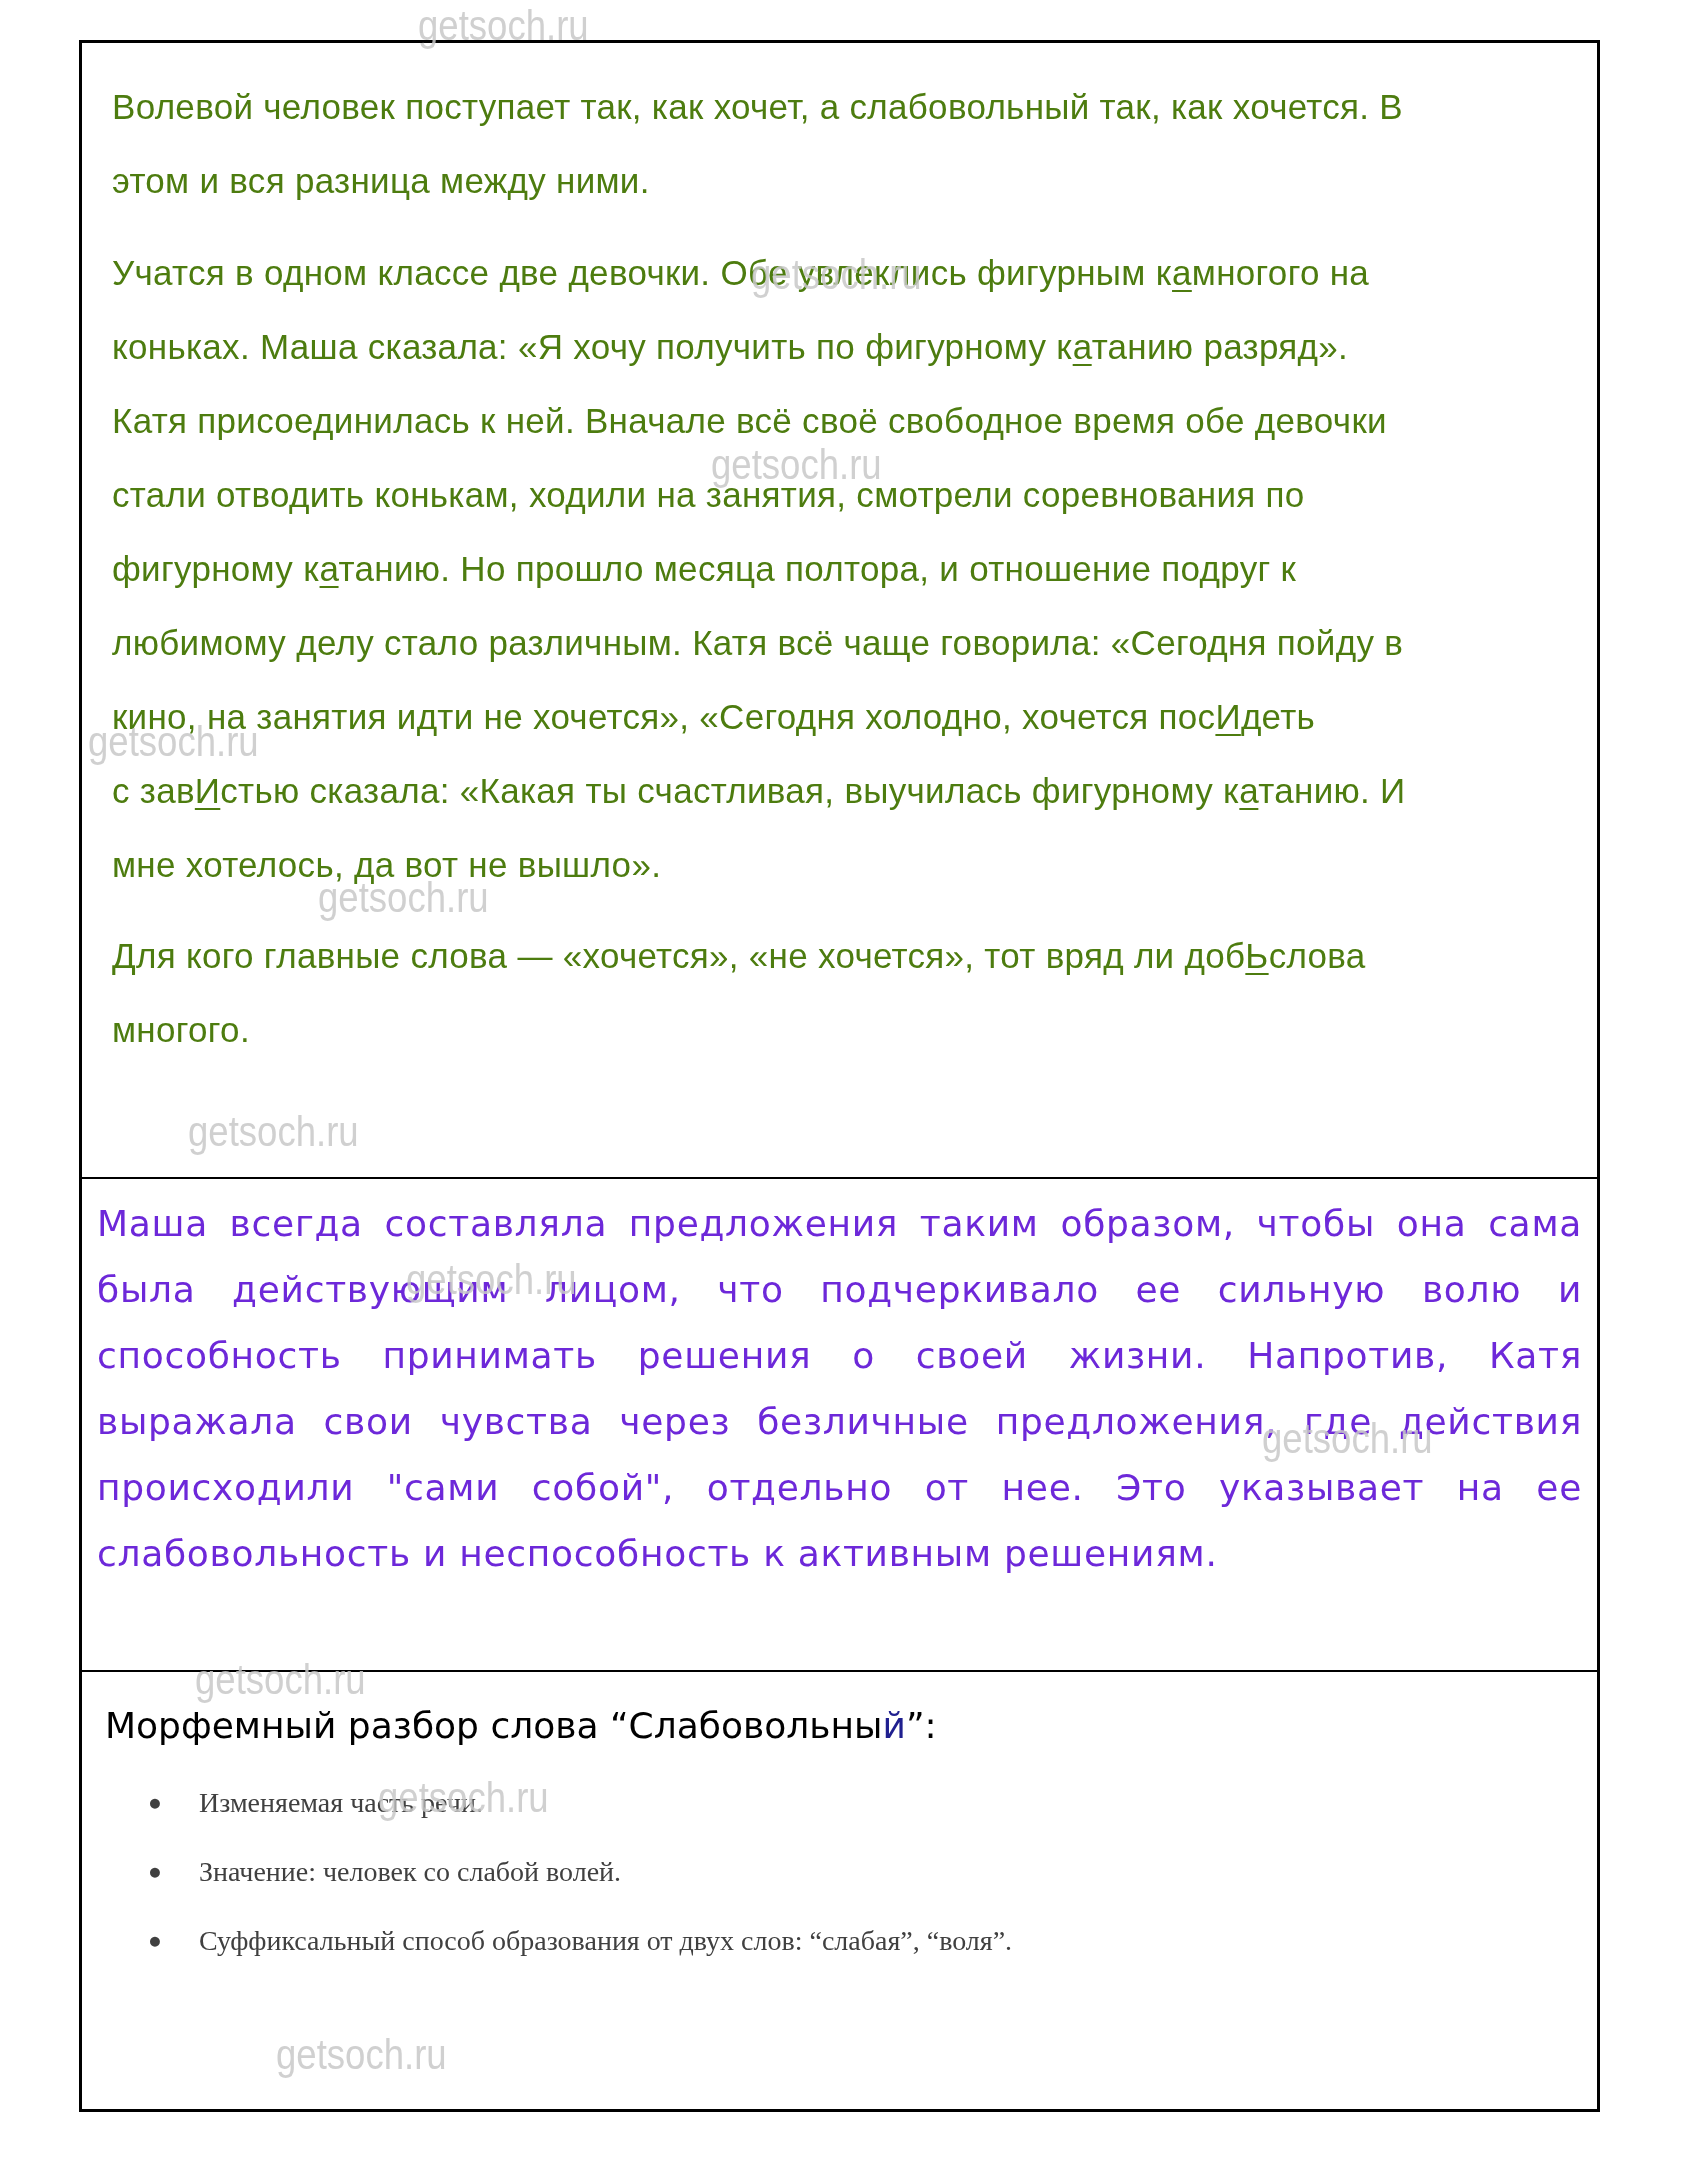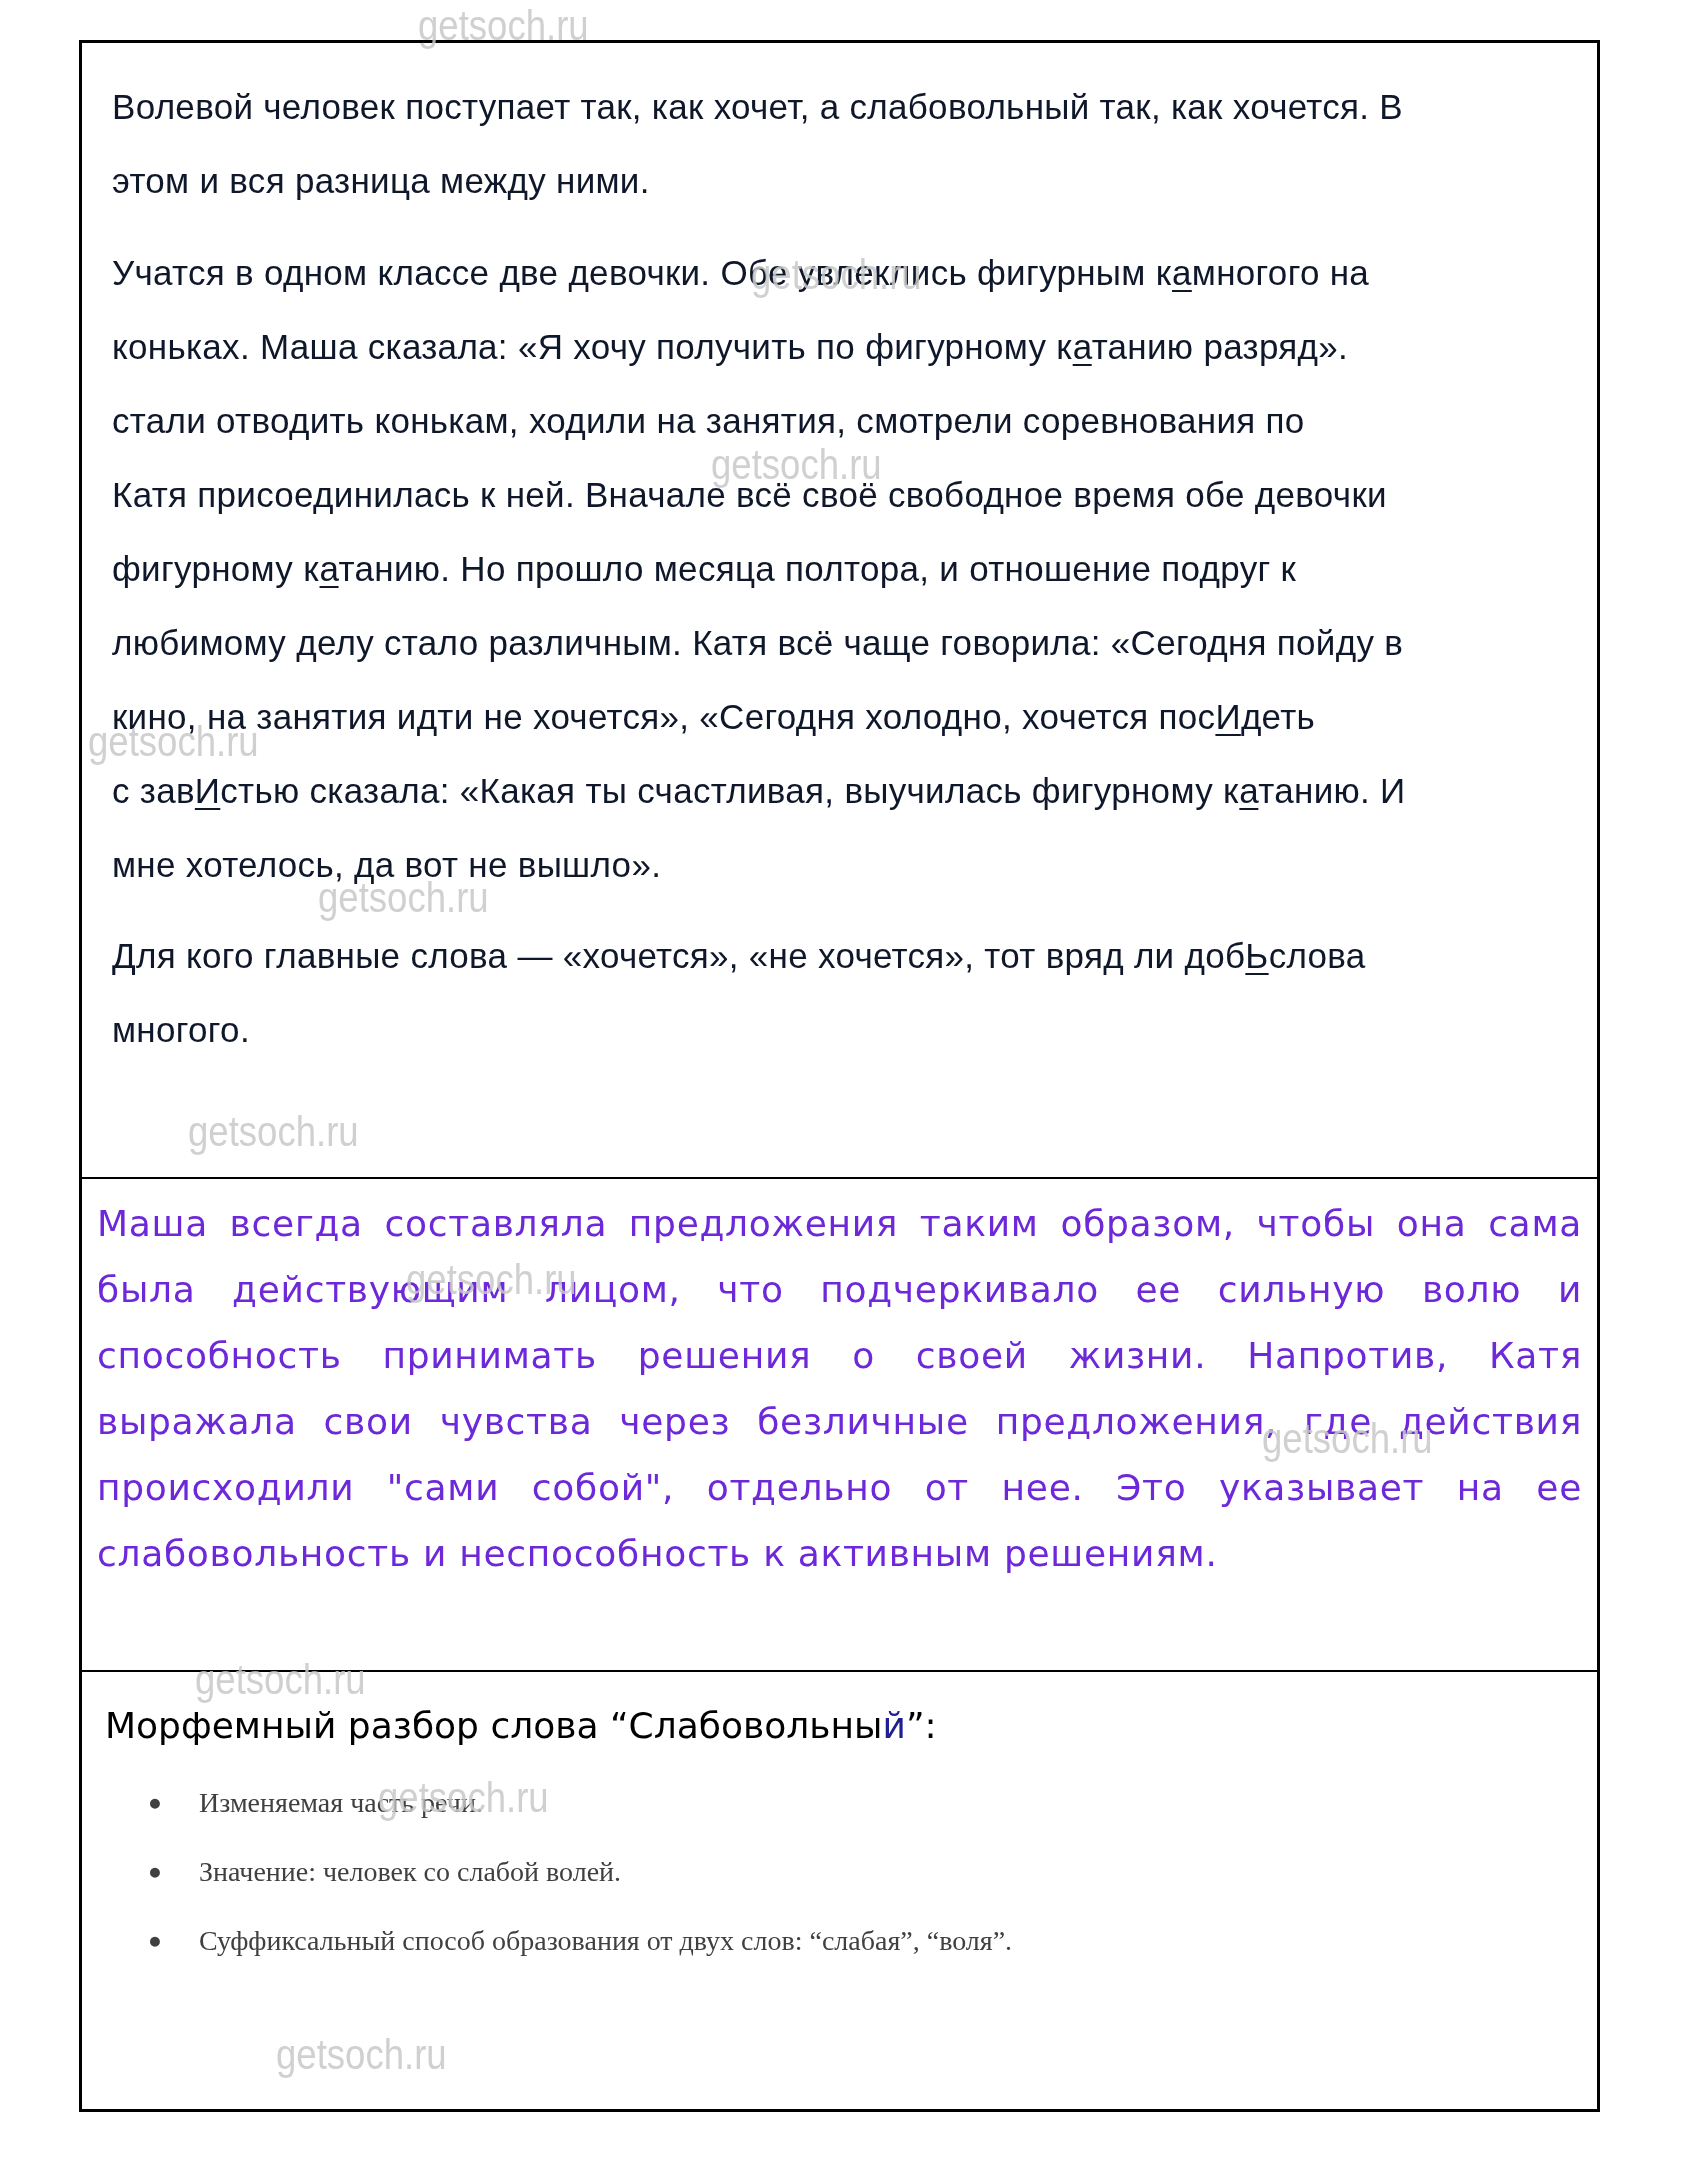--- a/index.html
+++ b/index.html
@@ -10,21 +10,21 @@
   }
   .cell { position: absolute; left: 0; right: 0; box-sizing: border-box; }
   .cell + .cell { border-top: 2.7px solid #000; }
   .cell1 { top: 0; height: 1134px; padding: 27px 31px 0 30px; }
   .cell2 { top: 1134px; height: 493px; padding: 12px 15px 0 15px; }
   .cell3 { top: 1627px; height: 441px; padding: 12px 15px 0 15px; }
 
   .quote p {
     margin: 0 0 17.6px 0;
     font-family: "Liberation Sans", sans-serif;
-    font-size: 35px; line-height: 74px; color: #0f172a;
+    font-size: 35px; line-height: 74px; color: #4d7c0f;
     letter-spacing: 0.3px;
   }
   .quote p .line { display: block; }
   .accent { text-decoration: underline; text-decoration-thickness: 2px; text-underline-offset: 5.4px; }
 
   .answer {
     margin: 0; font-family: "DejaVu Sans", sans-serif; font-size: 36px;
     line-height: 66px; text-align: justify; text-align-last: left; color: #6d28d9;
     letter-spacing: 0.7px;
   }
@@ -50,22 +50,22 @@
 <div class="table">
   <div class="cell cell1">
     <div class="quote" id="quote">
         <p>
           <span class="line"><span>Волевой человек поступает так, как хочет, а слабовольный так, как хочется. В</span></span>
           <span class="line"><span>этом и вся разница между ними.</span></span>
         </p>
         <p>
           <span class="line"><span>Учатся в одном классе две девочки. Обе увлеклись фигурным к</span><span class="accent">а</span><span>многого на</span></span>
           <span class="line"><span>коньках. Маша сказала: «Я хочу получить по фигурному к</span><span class="accent">а</span><span>танию разряд».</span></span>
+          <span class="line"><span>Катя присоединилась к ней. Вначале всё своё свободное время обе девочки</span></span>
           <span class="line"><span>стали отводить конькам, ходили на занятия, смотрели соревнования по</span></span>
-          <span class="line"><span>Катя присоединилась к ней. Вначале всё своё свободное время обе девочки</span></span>
           <span class="line"><span>фигурному к</span><span class="accent">а</span><span>танию. Но прошло месяца полтора, и отношение подруг к</span></span>
           <span class="line"><span>любимому делу стало различным. Катя всё чаще говорила: «Сегодня пойду в</span></span>
           <span class="line"><span>кино, на занятия идти не хочется», «Сегодня холодно, хочется пос</span><span class="accent">И</span><span>деть</span></span>
           <span class="line"><span>с зав</span><span class="accent">И</span><span>стью сказала: «Какая ты счастливая, выучилась фигурному к</span><span class="accent">а</span><span>танию. И</span></span>
           <span class="line"><span>мне хотелось, да вот не вышло».</span></span>
         </p>
         <p>
           <span class="line"><span>Для кого главные слова — «хочется», «не хочется», тот вряд ли доб</span><span class="accent">Ь</span><span>слова</span></span>
           <span class="line"><span>многого.</span></span>
         </p>

